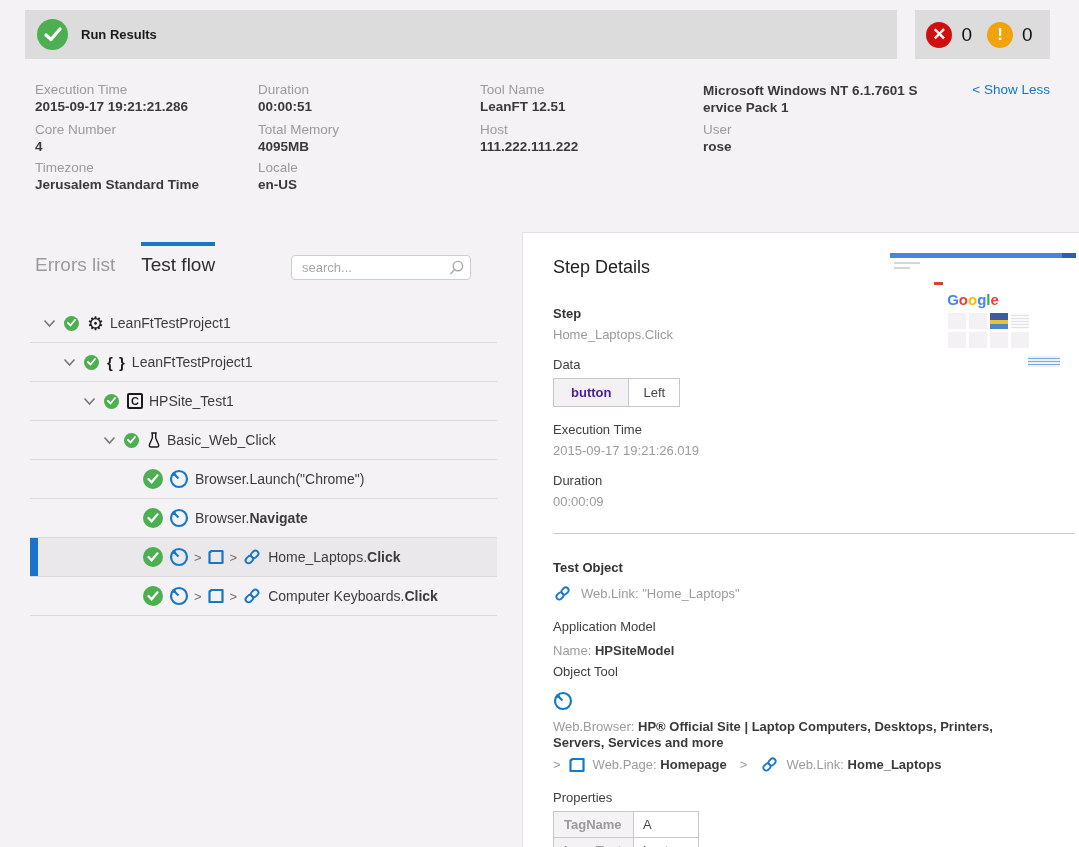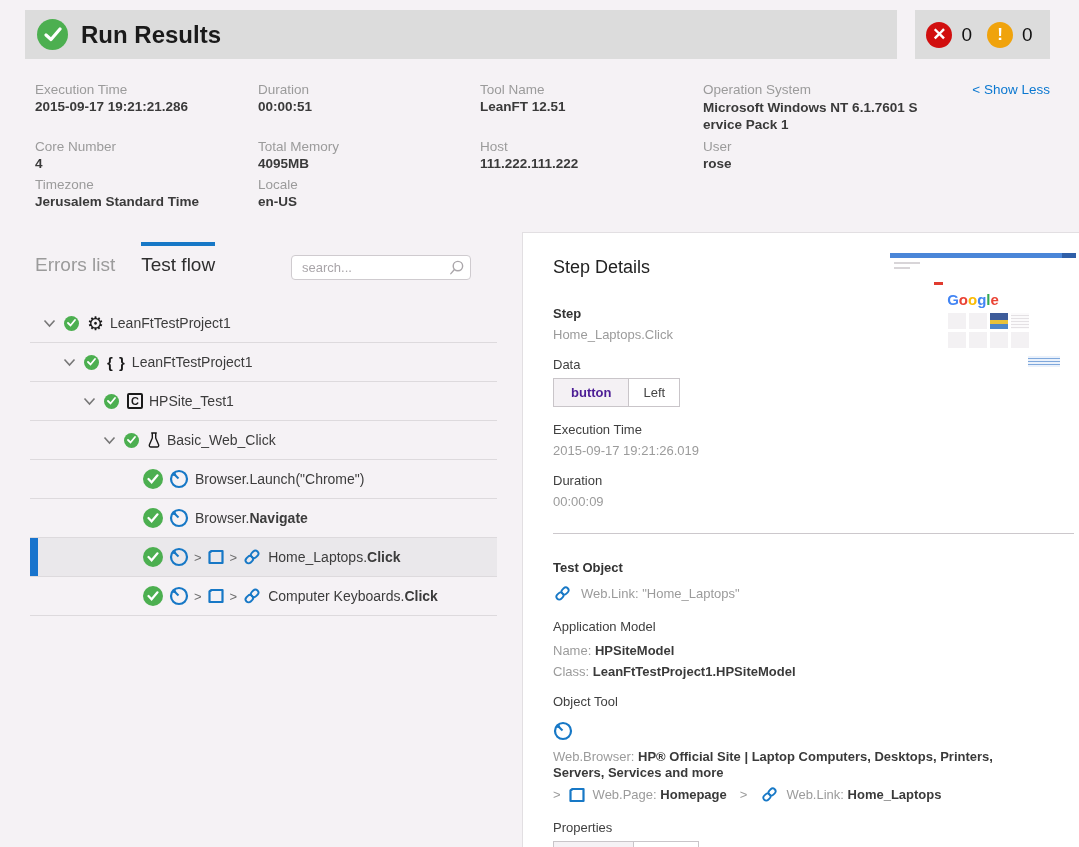--- a/index.html
+++ b/index.html
@@ -5,21 +5,21 @@
   * { margin:0; padding:0; box-sizing:border-box; }
   html,body { width:1079px; height:847px; }
   body { font-family:"Liberation Sans", sans-serif; background:#F5F2F5; overflow:hidden; }
   .page { position:relative; width:1079px; height:847px; background:#F5F2F5; }
 
   
   .header-bar { position:absolute; left:25px; top:10px; width:872px; height:49px;
     background:#DCDCDC; display:flex; align-items:center; padding-left:12px; }
   .status-circle { width:31px; height:31px; border-radius:50%; background:#4CAF50;
     display:flex; align-items:center; justify-content:center; margin-right:13px; }
-  .header-title { font-size:24px; font-weight:bold; color:#1A1A1A;text-align:right; }
+  .header-title { font-size:13px; font-weight:bold; color:#1A1A1A;text-align:right; }
   .badge-box { position:absolute; left:915px; top:10px; width:135px; height:49px;
     background:#DCDCDC; display:flex; align-items:center; justify-content:center; gap:9px; }
   .badge-circle { width:26px; height:26px; border-radius:50%; display:flex;
     align-items:center; justify-content:center; color:#fff; font-weight:bold; font-size:17px; }
   .badge-circle.err { background:#D10F0F; }
   .badge-circle.warn { background:#F0A30C; }
   .badge-num { font-size:19px; color:#111; margin-right:6px; }
 
   
   .summary { position:absolute; left:35px; top:82px; width:980px;
@@ -135,21 +135,20 @@
     </div>
     <div class="field">
       <div class="field-label">Duration</div>
       <div class="field-value">00:00:51</div>
     </div>
     <div class="field">
       <div class="field-label">Tool Name</div>
       <div class="field-value">LeanFT 12.51</div>
     </div>
     <div class="field os">
-      <div class="field-label">Operation System</div>
       <div class="field-value">Microsoft Windows NT 6.1.7601 Service Pack 1</div>
     </div>
     <div class="field">
       <div class="field-label">Core Number</div>
       <div class="field-value">4</div>
     </div>
     <div class="field">
       <div class="field-label">Total Memory</div>
       <div class="field-value">4095MB</div>
     </div>
@@ -416,21 +415,20 @@
               <rect x="2.2" y="7" width="8" height="6" rx="3"></rect>
               <rect x="9.8" y="7" width="8" height="6" rx="3"></rect>
             </g>
           </svg>
         </span>
       <span>Web.Link: "Home_Laptops"</span>
     </div>
 
     <div class="lab" style="margin-bottom:9px">Application Model</div>
     <div class="kv"><span>Name:</span> <b>HPSiteModel</b></div>
-    <div class="kv" style="margin-bottom:15px"><span>Class:</span> <b>LeanFtTestProject1.HPSiteModel</b></div>
 
     <div class="lab" style="margin-bottom:8px">Object Tool</div>
     <div class="path-line">
       <span class="nicon" style="margin-top:4px">
           <svg width="20" height="20" viewBox="0 0 20 20">
             <circle cx="10" cy="10" r="8" fill="none" stroke="#1778C6" stroke-width="2.2"></circle>
             <path d="M9.5 9.5 L5.2 5.2" stroke="#1778C6" stroke-width="2"></path>
             <circle cx="5.4" cy="5.4" r="1.7" fill="#1778C6"></circle>
           </svg>
         </span>

